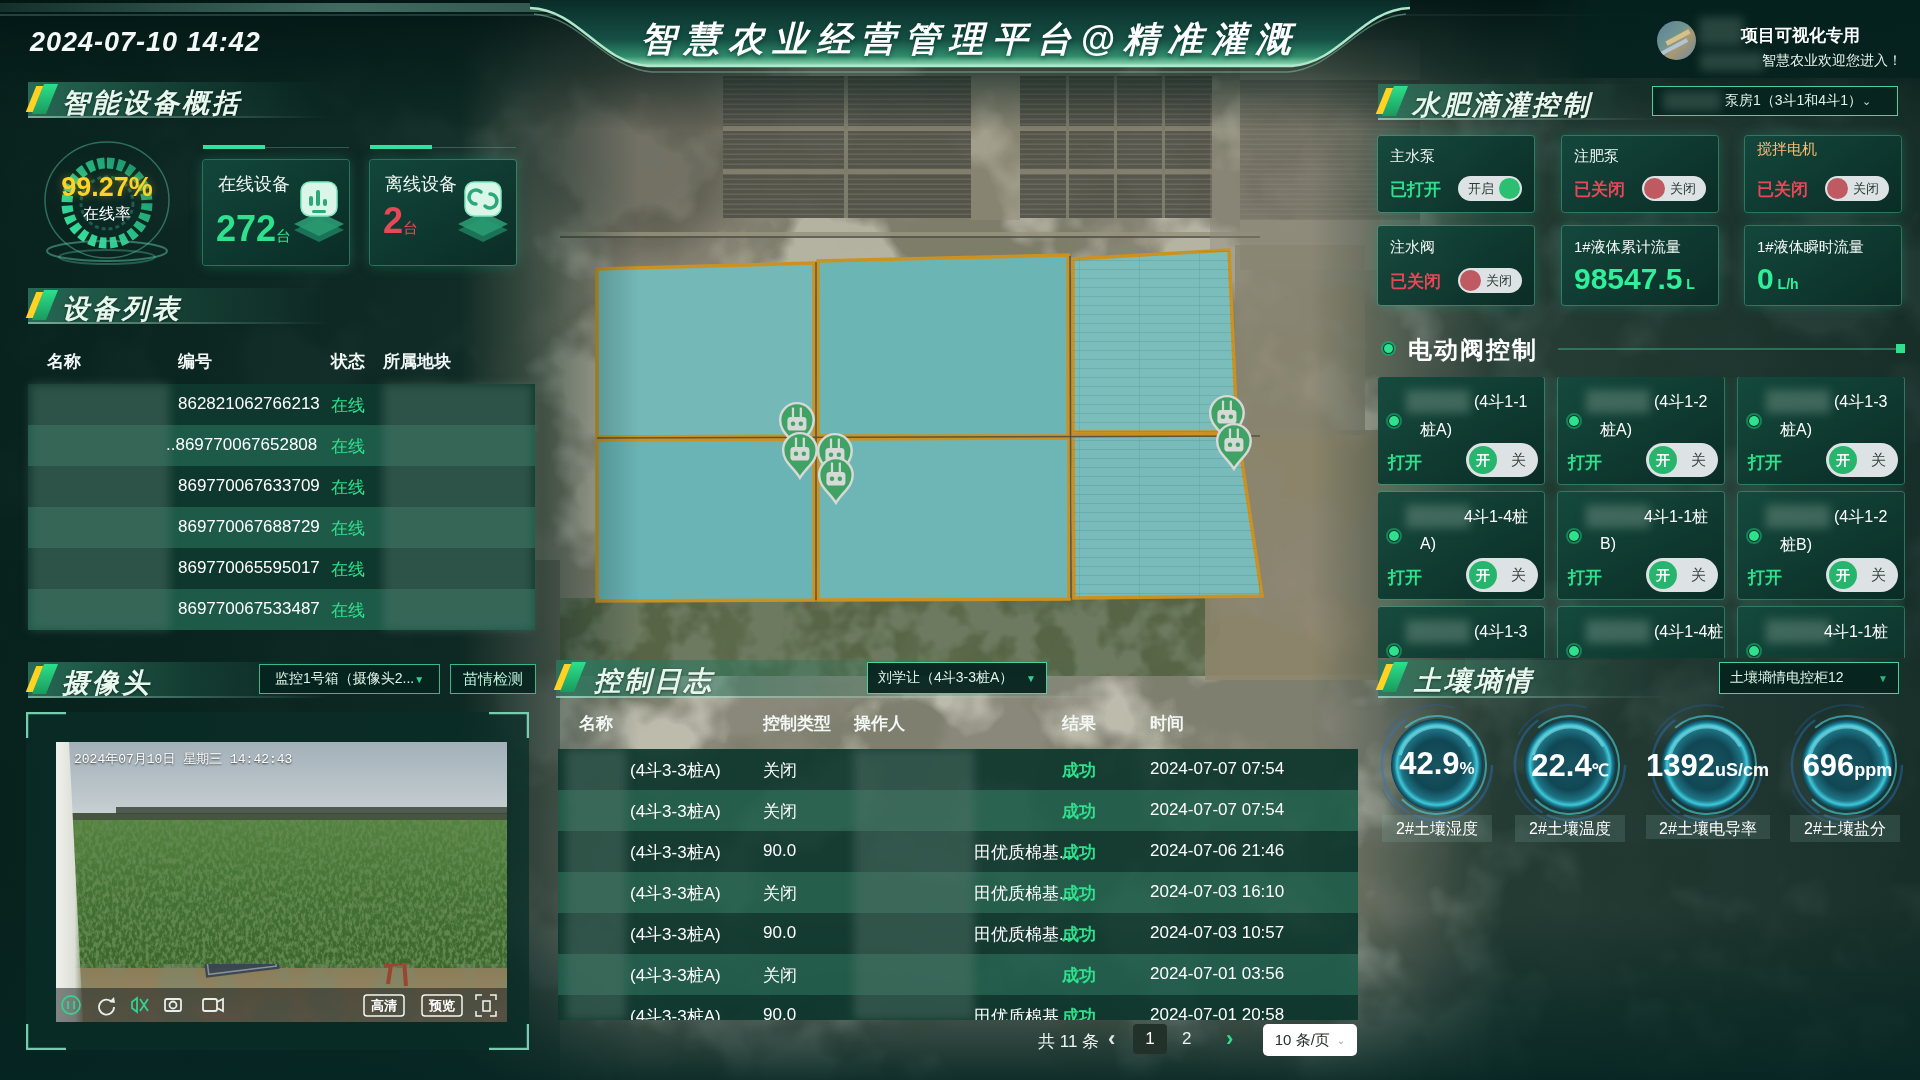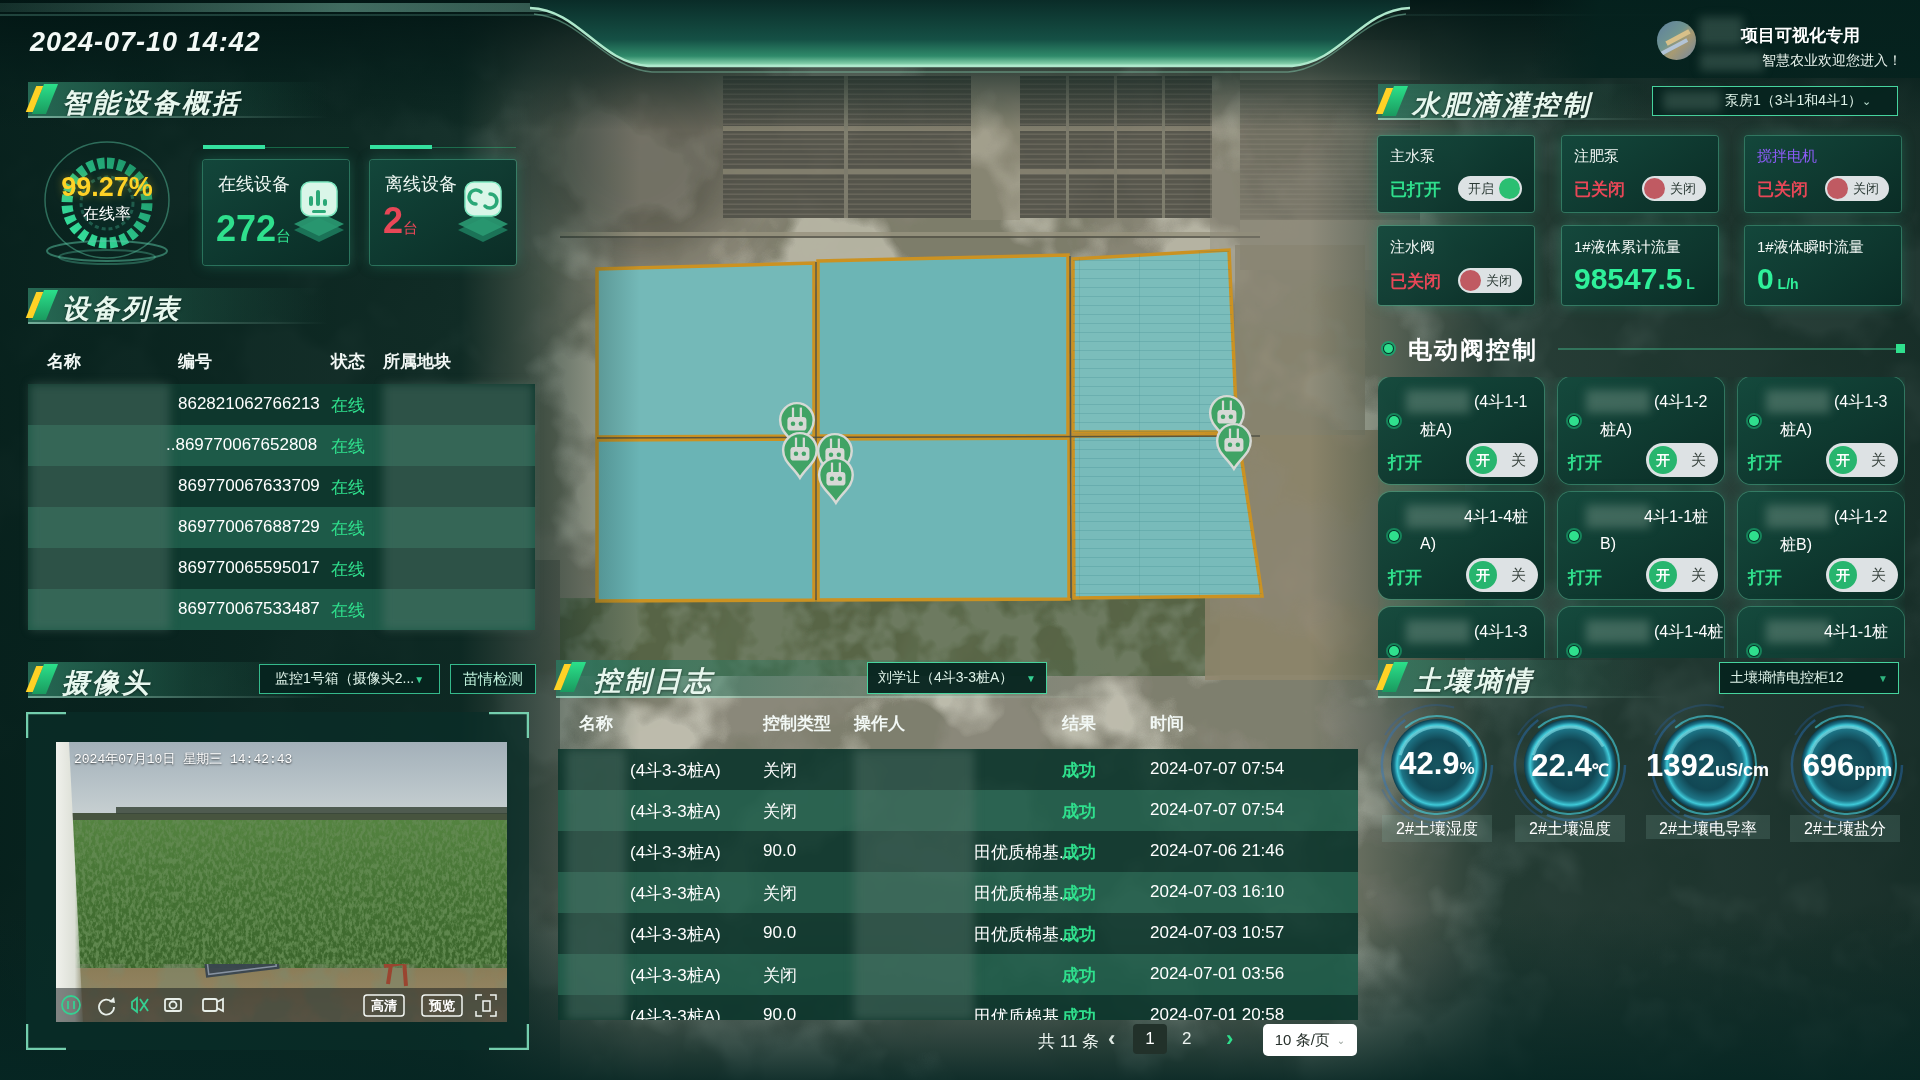--- a/index.html
+++ b/index.html
@@ -138,20 +138,21 @@
       <stop offset="0.6" stop-color="#155045"></stop>
       <stop offset="0.85" stop-color="#2f8a6a"></stop>
       <stop offset="0.96" stop-color="#7ecba6"></stop>
       <stop offset="1" stop-color="#a9e7ca"></stop>
     </linearGradient>
   </defs>
   <path d="M0,0 L880,0 L880,8 C830,10 812,62 762,66 L118,66 C68,62 50,10 0,8 Z" fill="url(#bangrad)"></path>
   <path d="M0,8 C50,10 68,62 118,66 L762,66 C812,62 830,10 880,8" fill="none" stroke="#aee8cc" stroke-width="2.5"></path>
   <path d="M4,14 C52,18 74,68 122,72 L758,72 C806,68 828,18 876,14" fill="none" stroke="rgba(140,215,185,0.45)" stroke-width="1.5"></path>
 </svg>
+<div class="abs" style="left:530px;top:16px;width:880px;text-align:center;font-size:35px;font-weight:bold;font-style:italic;color:#ffffff;letter-spacing:9px;text-shadow:0 2px 4px rgba(0,40,30,0.6);white-space:nowrap">智慧农业经营管理平台@精准灌溉</div>
 
 <div class="abs" style="left:30px;top:27px;font-size:27px;font-weight:bold;font-style:italic;color:#f4faf7;letter-spacing:1px">2024-07-10 14:42</div>
 
 <div class="abs" style="left:1657px;top:21px;width:39px;height:39px;border-radius:50%;overflow:hidden;background:linear-gradient(135deg,#5f7f9e 0%,#6f9590 42%,#a89a72 60%,#6e88a5 100%)">
   <div class="abs" style="left:8px;top:14px;width:26px;height:5px;background:#d8c089;transform:rotate(-28deg)"></div>
   <div class="abs" style="left:2px;top:24px;width:30px;height:4px;background:#b3c4d6;transform:rotate(-28deg)"></div>
 </div>
 <div class="abs blurblk" style="left:1699px;top:17px;width:44px;height:29px"></div>
 <div class="abs" style="left:1741px;top:24px;font-size:17px;color:#ffffff;font-weight:bold">项目可视化专用</div>
 <div class="abs blurblk" style="left:1700px;top:52px;width:64px;height:19px"></div>
@@ -405,21 +406,21 @@
 
 <div class="abs card" style="left:1562px;top:136px;width:156px;height:76px"></div>
 <div class="abs" style="left:1574px;top:147px;font-size:15px;color:#f2f8f5">注肥泵</div>
 <div class="abs red" style="left:1574px;top:178px;font-size:17px;font-weight:bold">已关闭</div>
 <div class="abs toggle" style="left:1642px;top:176px;width:64px;height:25px">
       <span style="position:absolute;left:2px;width:21px;height:21px;border-radius:50%;background:#c05a62"></span>
       <span style="margin-left:28px;font-size:13px">关闭</span>
     </div>
 
 <div class="abs card" style="left:1745px;top:136px;width:156px;height:76px"></div>
-<div class="abs" style="left:1757px;top:147px;font-size:15px;color:#8b5cf6">搅拌电机</div>
+<div class="abs" style="left:1757px;top:140px;font-size:15px;color:#fdba74">搅拌电机</div>
 <div class="abs red" style="left:1757px;top:178px;font-size:17px;font-weight:bold">已关闭</div>
 <div class="abs toggle" style="left:1825px;top:176px;width:64px;height:25px">
       <span style="position:absolute;left:2px;width:21px;height:21px;border-radius:50%;background:#c05a62"></span>
       <span style="margin-left:28px;font-size:13px">关闭</span>
     </div>
 
 <div class="abs card" style="left:1378px;top:226px;width:156px;height:79px"></div>
 <div class="abs" style="left:1390px;top:238px;font-size:15px;color:#f2f8f5">注水阀</div>
 <div class="abs red" style="left:1390px;top:270px;font-size:17px;font-weight:bold">已关闭</div>
 <div class="abs toggle" style="left:1458px;top:268px;width:64px;height:25px">
@@ -519,21 +520,21 @@
         <span class="vn1">(4斗1-4桩</span>
       </div>
       <div class="vcard" style="left:360px;top:230px">
         <span class="vdot"></span>
         <span class="vnb"></span>
         <span class="vn1b">4斗1-1桩</span>
       </div>
     </div>
 <style>
   .vcard { position:absolute; width:166px; height:107px; background:linear-gradient(150deg, rgba(20,74,61,0.96), rgba(9,44,37,0.96));
-    box-shadow:0 0 0 1px rgba(62,160,128,0.55), 0 0 12px rgba(40,140,110,0.4); border-radius:13px; }
+    box-shadow:0 0 0 1px rgba(62,160,128,0.55), 0 0 12px rgba(40,140,110,0.4); border-radius:3px; }
   .vdot { position:absolute; left:8px; top:36px; width:16px; height:16px; border-radius:50%; border:2px solid #17835a; background:#062c24; }
   .vdot:after { content:""; position:absolute; left:1px; top:1px; width:10px; height:10px; border-radius:50%; background:#2fe08d; }
   .vnb { position:absolute; left:28px; top:13px; width:64px; height:23px; filter:blur(5px); background:rgba(120,150,138,0.45); }
   .vn1 { position:absolute; left:96px; top:15px; color:#fff; font-size:16px; white-space:nowrap; }
   .vn1b { position:absolute; left:86px; top:15px; color:#fff; font-size:16px; white-space:nowrap; }
   .vn2 { position:absolute; left:42px; top:43px; color:#fff; font-size:16px; }
   .vopen { position:absolute; left:10px; top:74px; color:#2fe08d; font-size:17px; font-weight:bold; }
   .vtog { position:absolute; left:88px; top:66px; width:72px; height:34px; background:#dde2e4; border-radius:17px; }
   .vtog .on { position:absolute; left:3px; top:3px; width:28px; height:28px; border-radius:50%; background:#27b56e; color:#fff;
     font-size:14px; font-weight:bold; text-align:center; line-height:28px; }

